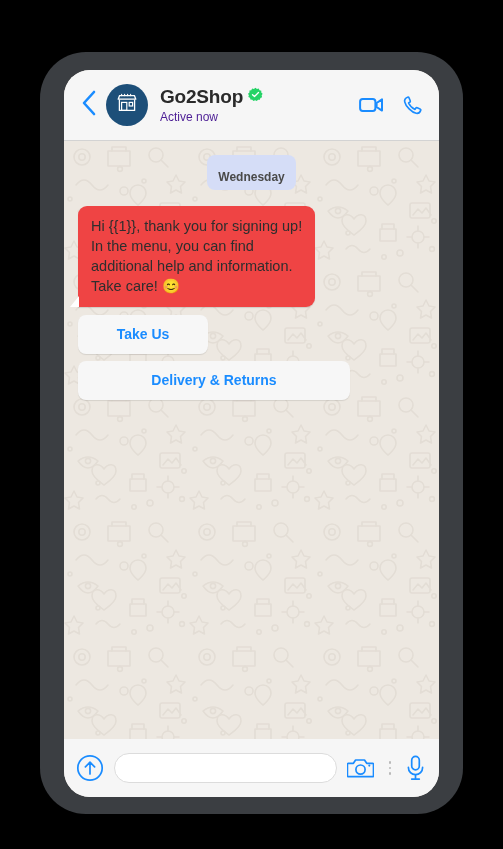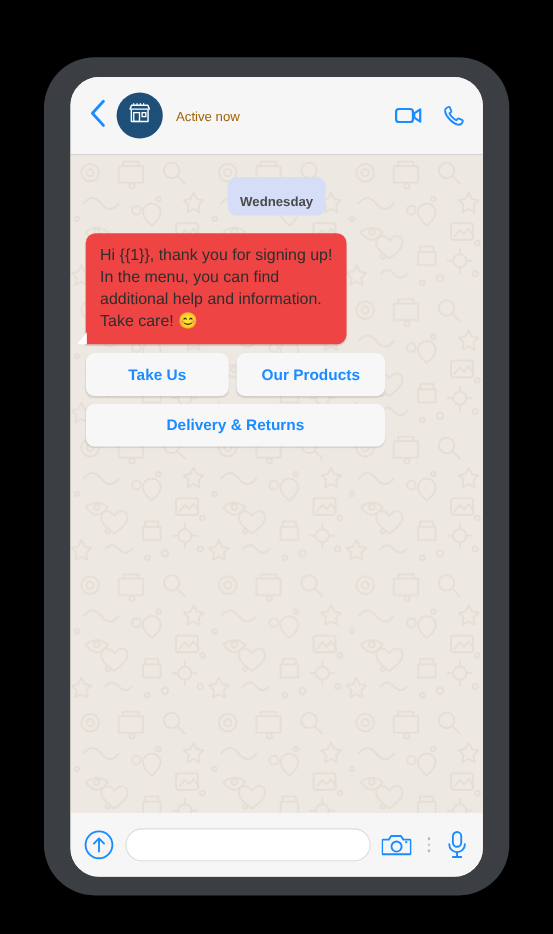--- a/index.html
+++ b/index.html
@@ -84,21 +84,21 @@
   }
   .chat-title {
     font-size: 19px;
     font-weight: bold;
     color: #2A2A2A;
     letter-spacing: -0.2px;
     line-height: 22px;
   }
   .chat-status {
     font-size: 12px;
-    color: #a16207;
+    color: #4c1d95;
     line-height: 16px;
     margin-top: 1px;
   }
   .header-actions {
     flex: 0 0 auto;
     display: flex;
     align-items: center;
     gap: 18px;
   }
   .hdr-icon { cursor: pointer; display:flex; }
@@ -128,21 +128,20 @@
     margin-bottom: 16px;
   }
   .date-pill {
     background: #D5DDF7;
     color: #4A4A4A;
     font-size: 12px;
     font-weight: bold;
     padding: 16px 11px 6px 11px;
     border-radius: 8px;
     line-height: 13px;
-    margin-top: 6px;
   }
 
   .msg-row { display: flex; }
   .bubble {
     position: relative;
     max-width: 272px;
     background: #ef4444;
     border-radius: 9px;
     border-bottom-left-radius: 0;
     padding: 10px 13px 11px 13px;
@@ -256,20 +255,33 @@
             <path d="M3.2 8.2 L4.6 4.6 L19.4 4.6 L20.8 8.2 Z" stroke="#FFFFFF" stroke-width="1.3" stroke-linejoin="round"></path>
             <path d="M4.4 8.6 L4.4 19.4 L19.6 19.4 L19.6 8.6" stroke="#FFFFFF" stroke-width="1.3" stroke-linejoin="round"></path>
             <rect x="6.6" y="11.4" width="5.2" height="8" stroke="#FFFFFF" stroke-width="1.2"></rect>
             <rect x="14.2" y="11.4" width="3.4" height="3.6" stroke="#FFFFFF" stroke-width="1.2"></rect>
             <path d="M6.6 3.2 L6.6 4.6 M9.6 3.2 L9.6 4.6 M12.6 3.2 L12.6 4.6 M15.6 3.2 L15.6 4.6" stroke="#FFFFFF" stroke-width="1.1" stroke-linecap="round"></path>
           </svg>
         </span>
       </div>
 
       <div class="header-text">
+        <div class="title-row">
+          <div class="chat-title">Go2Shop</div>
+          <span>
+            <svg width="15" height="15" viewBox="0 0 24 24">
+              <path fill="#25D366" d="M12 1.2 L14.3 3.1 L17.2 2.5 L18.4 5.2 L21.3 5.9 L21.2 8.9
+                       L23.4 10.9 L21.8 13.4 L22.6 16.3 L19.8 17.4 L19.1 20.3 L16.1 20.3
+                       L14 22.5 L11.4 21.2 L8.8 22.4 L6.8 20.2 L3.8 20.1 L3.2 17.2
+                       L0.5 16 L1.4 13.2 L0 10.6 L2.3 8.7 L2.3 5.7 L5.2 5.1 L6.6 2.5
+                       L9.4 3.2 Z"></path>
+              <path d="M7.2 12.3 L10.4 15.3 L16.8 8.9" stroke="#FFFFFF" stroke-width="2.1" fill="none" stroke-linecap="round" stroke-linejoin="round"></path>
+            </svg>
+          </span>
+        </div>
         <div class="chat-status">Active now</div>
       </div>
 
       <div class="header-actions">
         <span class="hdr-icon">
           <svg width="25" height="18" viewBox="0 0 25 18" fill="none">
             <rect x="1.1" y="3.1" width="15.3" height="11.8" rx="2.6" stroke="#1A8CFF" stroke-width="2"></rect>
             <path d="M17.6 7 L23 3.4 L23 14.6 L17.6 11 Z" stroke="#1A8CFF" stroke-width="2" stroke-linejoin="round"></path>
           </svg>
         </span>
@@ -338,21 +350,20 @@
             <div class="bubble-text">Hi {{1}}, thank you for signing up!
 In the menu, you can find
 additional help and information.
 Take care! 😊</div>
           </div>
         </div>
 
         <div class="quick-replies">
           <div class="qr-row">
             <div class="qr-btn half-a">Take Us</div>
-            <div class="qr-btn half-b">Our Products</div>
           </div>
           <div class="qr-row">
             <div class="qr-btn full">Delivery &amp; Returns</div>
           </div>
         </div>
 
       </div>
     </div>
 
     <div id="composer">

